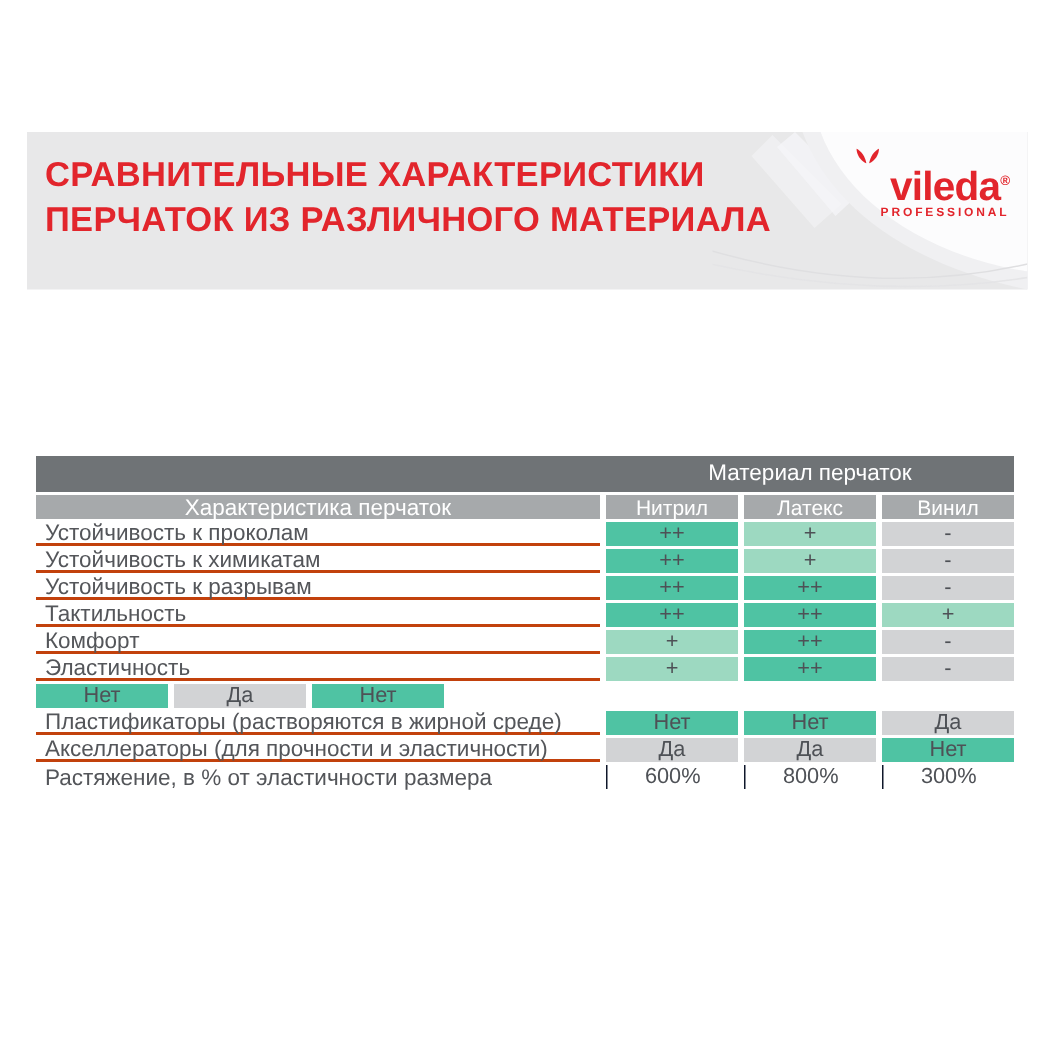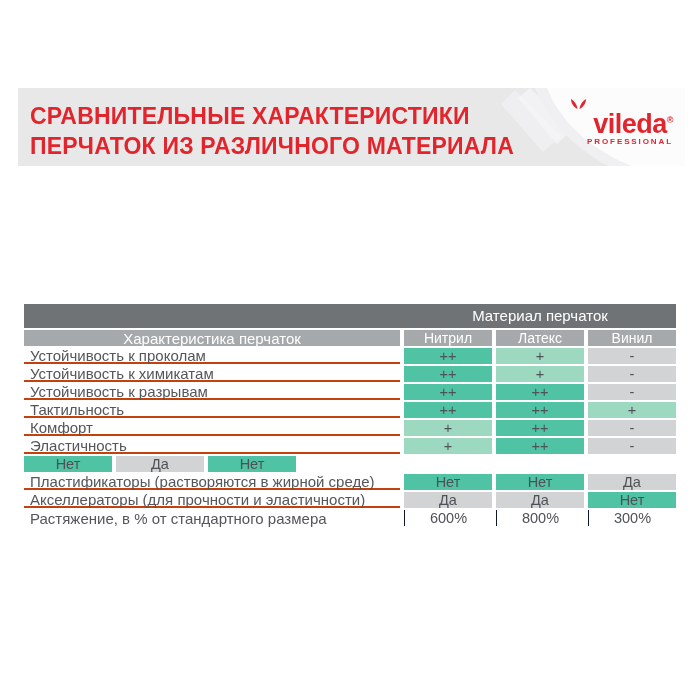--- a/index.html
+++ b/index.html
@@ -2,21 +2,21 @@
 <html style="--brand-red: #e2252c; --teal-dark: #4fc3a3; --teal-light: #9dd9c1; --cell-gray: #d2d3d5; --header-dark: #6f7376; --header-mid: #a6a9ab; --band-gray: #e8e8e9; --text-dark: #54565a;"><head>
 <meta charset="utf-8">
 <style>
   html,body{margin:0;padding:0;}
   body{
     width:700px;height:700px;background:#ffffff;position:relative;
     font-family:"Liberation Sans", sans-serif;overflow:hidden;
   }
   
   .band{
-    position:absolute;left:18px;top:88px;width:667px;height:78px;
+    position:absolute;left:18px;top:88px;width:667px;height:105px;
     background:var(--band-gray);overflow:hidden;text-decoration:underline;
   }
   .swoosh{position:absolute;right:0;top:0;}
   .page-title{
     position:absolute;left:12px;top:13px;z-index:2;
     font-size:23px;font-weight:bold;line-height:30px;
     color:var(--brand-red);letter-spacing:.2px;white-space:nowrap;
   }
   .logo{
     position:absolute;right:12px;top:12px;z-index:2;text-align:right;
@@ -150,19 +150,19 @@
         <div class="cell value-cell tone-teal-dark">Нет</div>
         <div class="cell value-cell tone-gray">Да</div>
       </div>
       <div class="trow">
         <div class="cell label-cell">Акселлераторы (для прочности и эластичности)</div>
         <div class="cell value-cell tone-gray">Да</div>
         <div class="cell value-cell tone-gray">Да</div>
         <div class="cell value-cell tone-teal-dark">Нет</div>
       </div>
       <div class="trow">
-        <div class="cell label-cell">Растяжение, в % от стандартного размера</div>
+        <div class="cell label-cell">Растяжение, в % от эластичности размера</div>
         <div class="cell value-cell tone-plain">600%</div>
         <div class="cell value-cell tone-plain">800%</div>
         <div class="cell value-cell tone-plain">300%</div>
       </div>
     </div>
 </div>
 
 </body></html>

